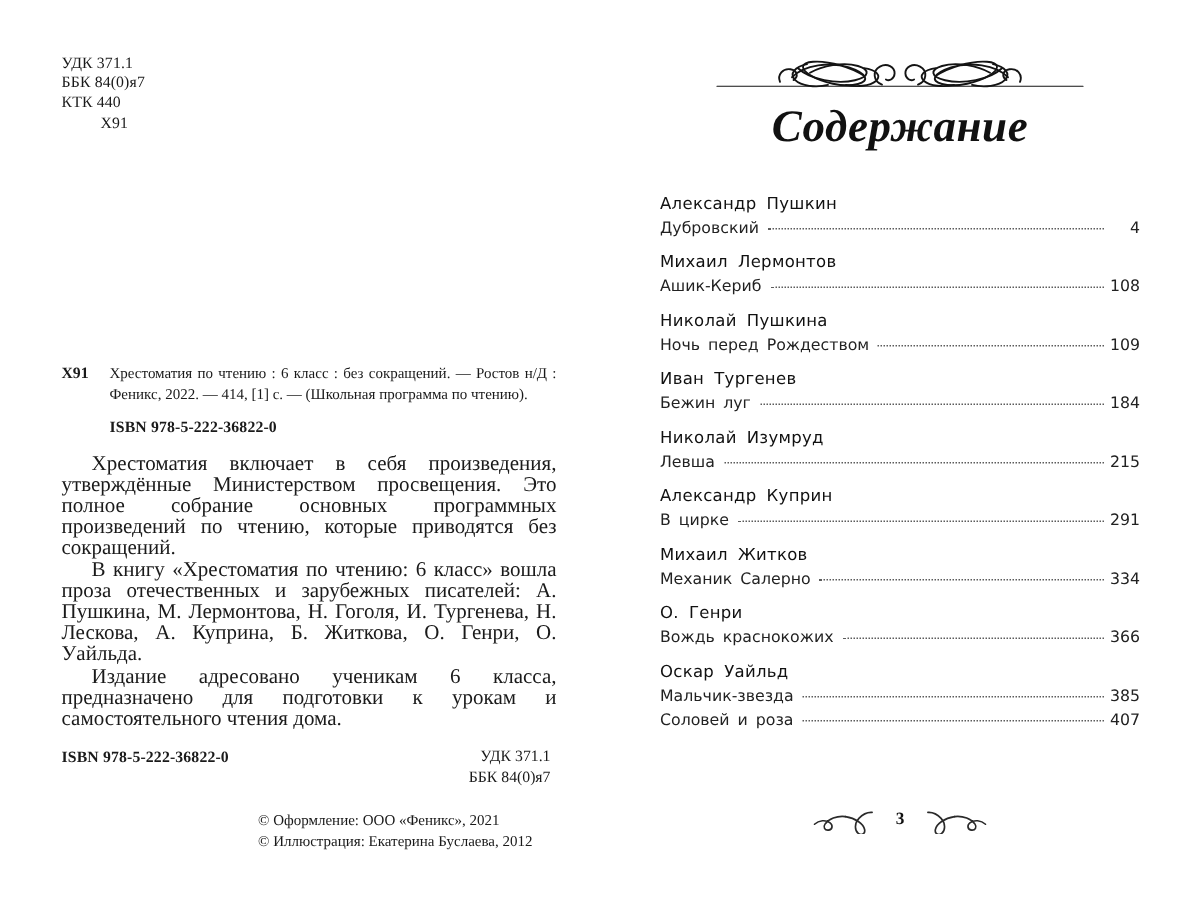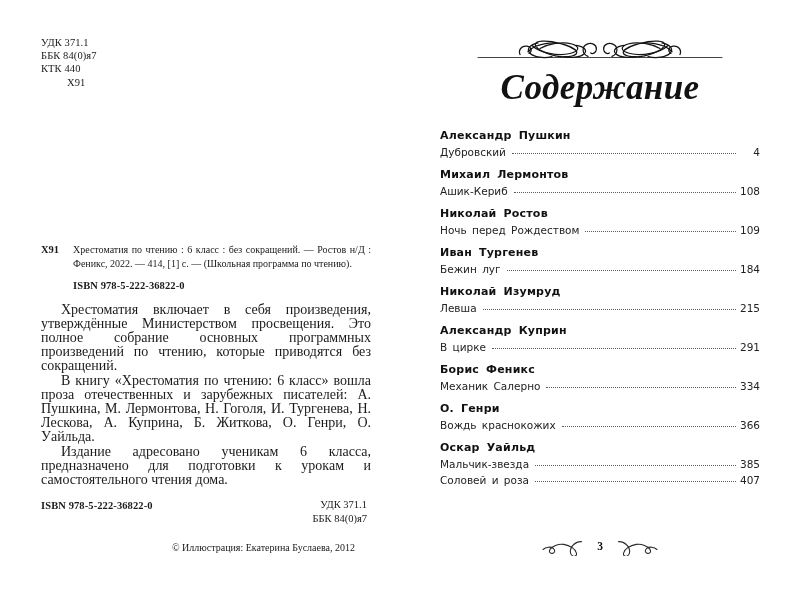--- a/index.html
+++ b/index.html
@@ -127,38 +127,38 @@
     display: block;
     margin: 0 auto;
     width: 248px;
     height: 34px;
   }
   .toc-title {
     margin-top: 2px;
     font-family: "Liberation Serif", "DejaVu Serif", serif;
     font-style: italic;
     font-weight: bold;
-    font-size: 35px;
+    font-size: 30px;
     letter-spacing: .4px;
     color: #111;
   }
 
   .toc-list {
     position: absolute;
     left: 40px;
     top: 129px;
     width: 320px;
   }
 
   .toc-group { margin-bottom: 8.5px; }
   .toc-group:last-child { margin-bottom: 0; }
 
   .toc-author {
     font-family: "DejaVu Sans", "Liberation Sans", sans-serif;
-    font-weight: bold;
+    font-weight: normal;
     font-size: 11px;
     letter-spacing: .2px;
     color: #111;
     margin-bottom: 1.5px;
     word-spacing: 3px;
   }
 
   .toc-entry {
     display: flex;
     align-items: baseline;
@@ -232,20 +232,21 @@
 
       <div class="udk-right">
         <div>УДК 371.1</div>
         <div>ББК 84(0)я7</div>
       </div>
     </div>
 
     <div class="isbn-footer">ISBN 978-5-222-36822-0</div>
 
     <div class="copyright">
+      <div>© Оформление: ООО «Феникс», 2021</div>
       <div>© Иллюстрация: Екатерина Буслаева, 2012</div>
     </div>
   </div>
 
   <div class="page-right">
 
     <div class="toc-head">
       <svg class="ornament-rule" viewBox="0 0 248 34" aria-hidden="true">
         <g fill="none" stroke="#141414" stroke-width="1.25" stroke-linecap="round">
 
@@ -284,21 +285,21 @@
         </div>
         <div class="toc-group">
           <div class="toc-author">Михаил  Лермонтов</div>
           <div class="toc-entry">
             <span class="toc-entry-title">Ашик-Кериб</span>
             <span class="toc-leader"></span>
             <span class="toc-page">108</span>
           </div>
         </div>
         <div class="toc-group">
-          <div class="toc-author">Николай  Ростов</div>
+          <div class="toc-author">Николай  Пушкина</div>
           <div class="toc-entry">
             <span class="toc-entry-title">Ночь  перед  Рождеством</span>
             <span class="toc-leader"></span>
             <span class="toc-page">109</span>
           </div>
         </div>
         <div class="toc-group">
           <div class="toc-author">Иван  Тургенев</div>
           <div class="toc-entry">
             <span class="toc-entry-title">Бежин  луг</span>
@@ -316,21 +317,21 @@
         </div>
         <div class="toc-group">
           <div class="toc-author">Александр  Куприн</div>
           <div class="toc-entry">
             <span class="toc-entry-title">В  цирке</span>
             <span class="toc-leader"></span>
             <span class="toc-page">291</span>
           </div>
         </div>
         <div class="toc-group">
-          <div class="toc-author">Борис  Феникс</div>
+          <div class="toc-author">Михаил  Житков</div>
           <div class="toc-entry">
             <span class="toc-entry-title">Механик  Салерно</span>
             <span class="toc-leader"></span>
             <span class="toc-page">334</span>
           </div>
         </div>
         <div class="toc-group">
           <div class="toc-author">О.  Генри</div>
           <div class="toc-entry">
             <span class="toc-entry-title">Вождь  краснокожих</span>

